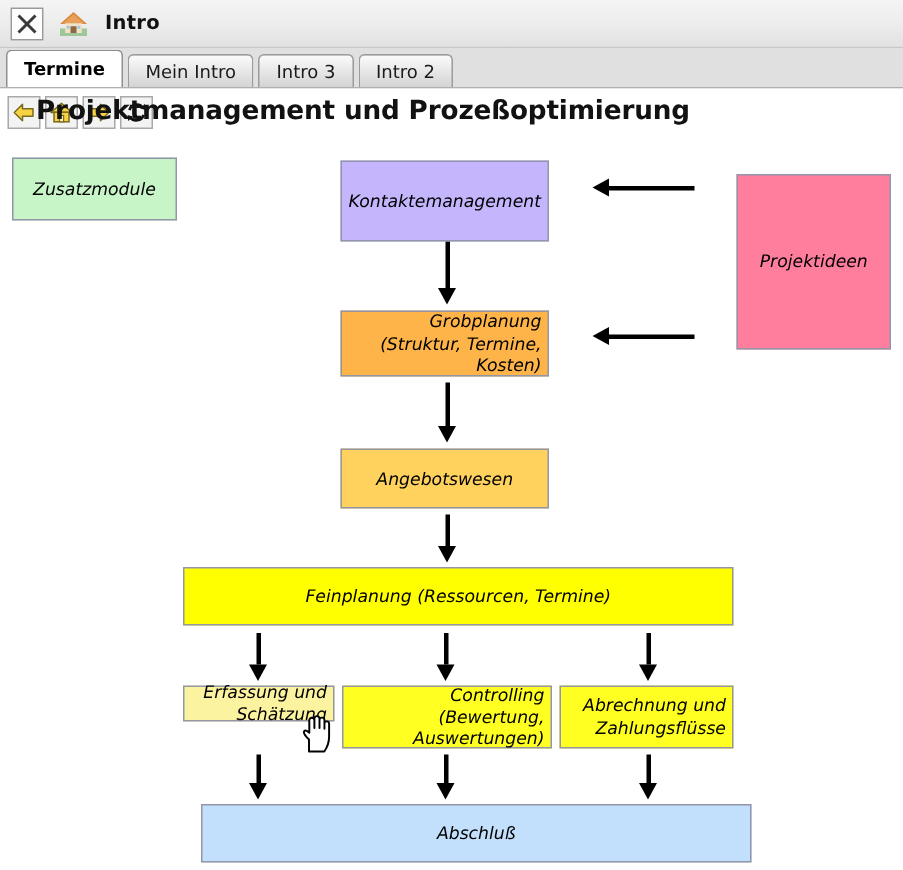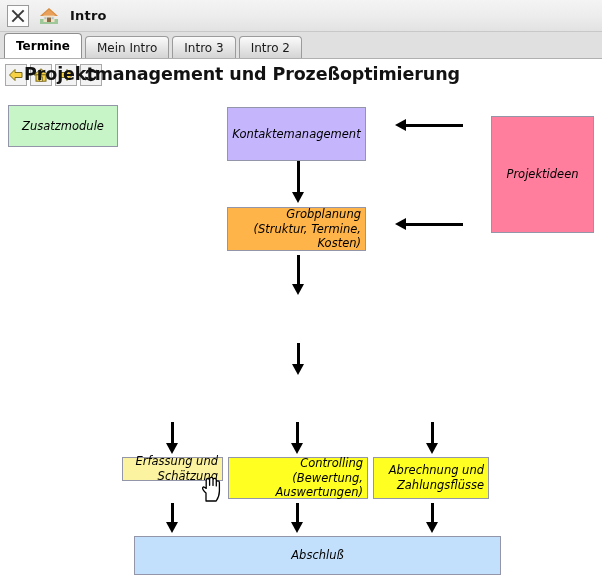--- a/index.html
+++ b/index.html
@@ -308,21 +308,23 @@
   </div>
 
   <div class="node" style="left:8px; top:46px; width:110px; height:42px; background:#c8f5c8;">Zusatzmodule</div>
 
   <div class="node" style="left:227px; top:48px; width:139px; height:54px; background:#c4b5fd;">Kontaktemanagement</div>
 
   <div class="node" style="left:491px; top:57px; width:103px; height:117px; background:#ff7e9d;">Projektideen</div>
 
   <div class="node" style="left:227px; top:148px; width:139px; height:44px; background:#ffb449;">Grobplanung (Struktur, Termine, Kosten)</div>
 
-
+  <div class="node" style="left:227px; top:240px; width:139px; height:40px; background:#ffd25e;">Angebotswesen</div>
+
+  <div class="node" style="left:122px; top:319px; width:367px; height:39px; background:#ffff00;">Feinplanung (Ressourcen, Termine)</div>
 
   <div class="node" style="left:122px; top:398px; width:101px; height:24px; background:#fcf3a0;">Erfassung und Schätzung</div>
 
   <div class="node" style="left:228px; top:398px; width:140px; height:42px; background:#ffff21;">Controlling (Bewertung, Auswertungen)</div>
 
   <div class="node" style="left:373px; top:398px; width:116px; height:42px; background:#ffff21;">Abrechnung und Zahlungsflüsse</div>
 
   <div class="node" style="left:134px; top:477px; width:367px; height:39px; background:#c2e0fb;">Abschluß</div>
 
   <div class="hand-cursor" style="left:200px; top:417px;">

